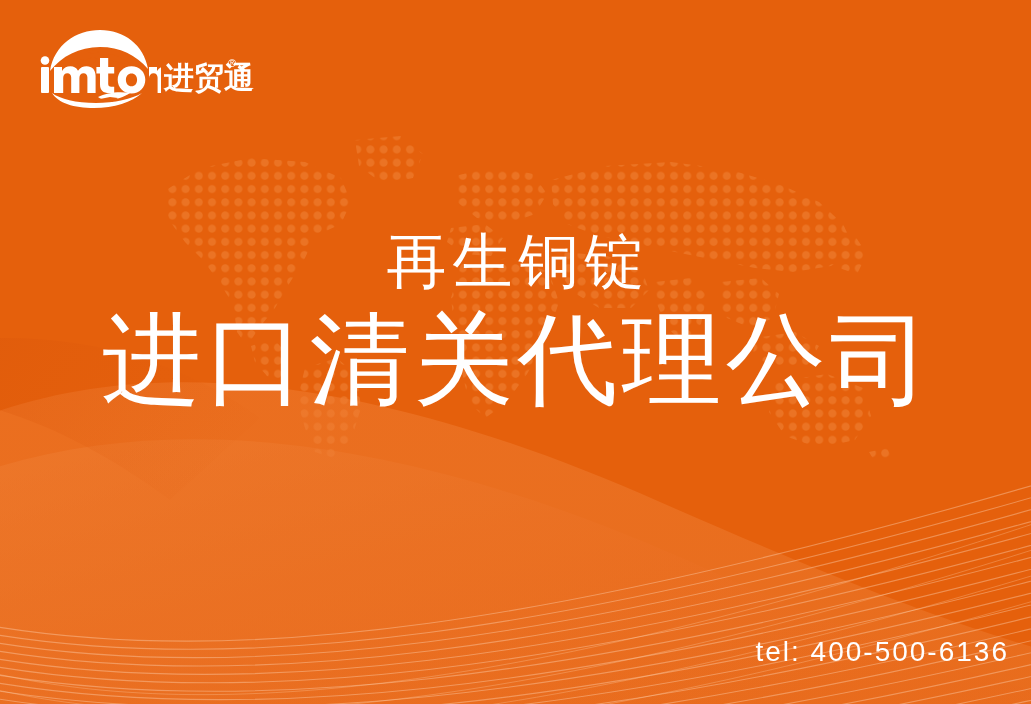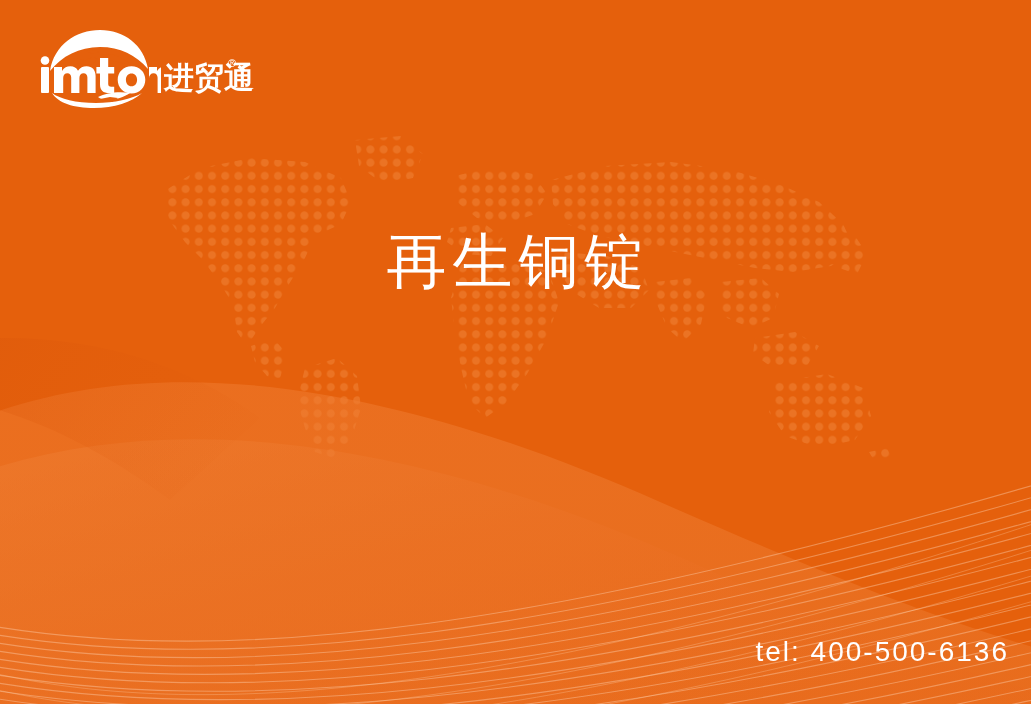--- a/index.html
+++ b/index.html
@@ -282,17 +282,18 @@
         <path d="M62,70 C70,66 82,64 94,66 C88,70 80,73 72,73 C68,73 64,72 62,70 Z" fill="#ffffff"></path>
         <path d="M64,72 L74,70 L82,71 L76,75 L68,75 Z" fill="#e5600c"></path>
       </svg>
     </div>
     <div class="logo-cn">进贸通</div>
     <div class="logo-reg">®</div>
   </div>
 
   <div class="headline">
     <span class="line1">再生铜锭</span>
+    <span class="line2">进口清关代理公司</span>
   </div>
 
   <div class="tel">tel: 400-500-6136</div>
 
 </div>
 
 </body></html>

